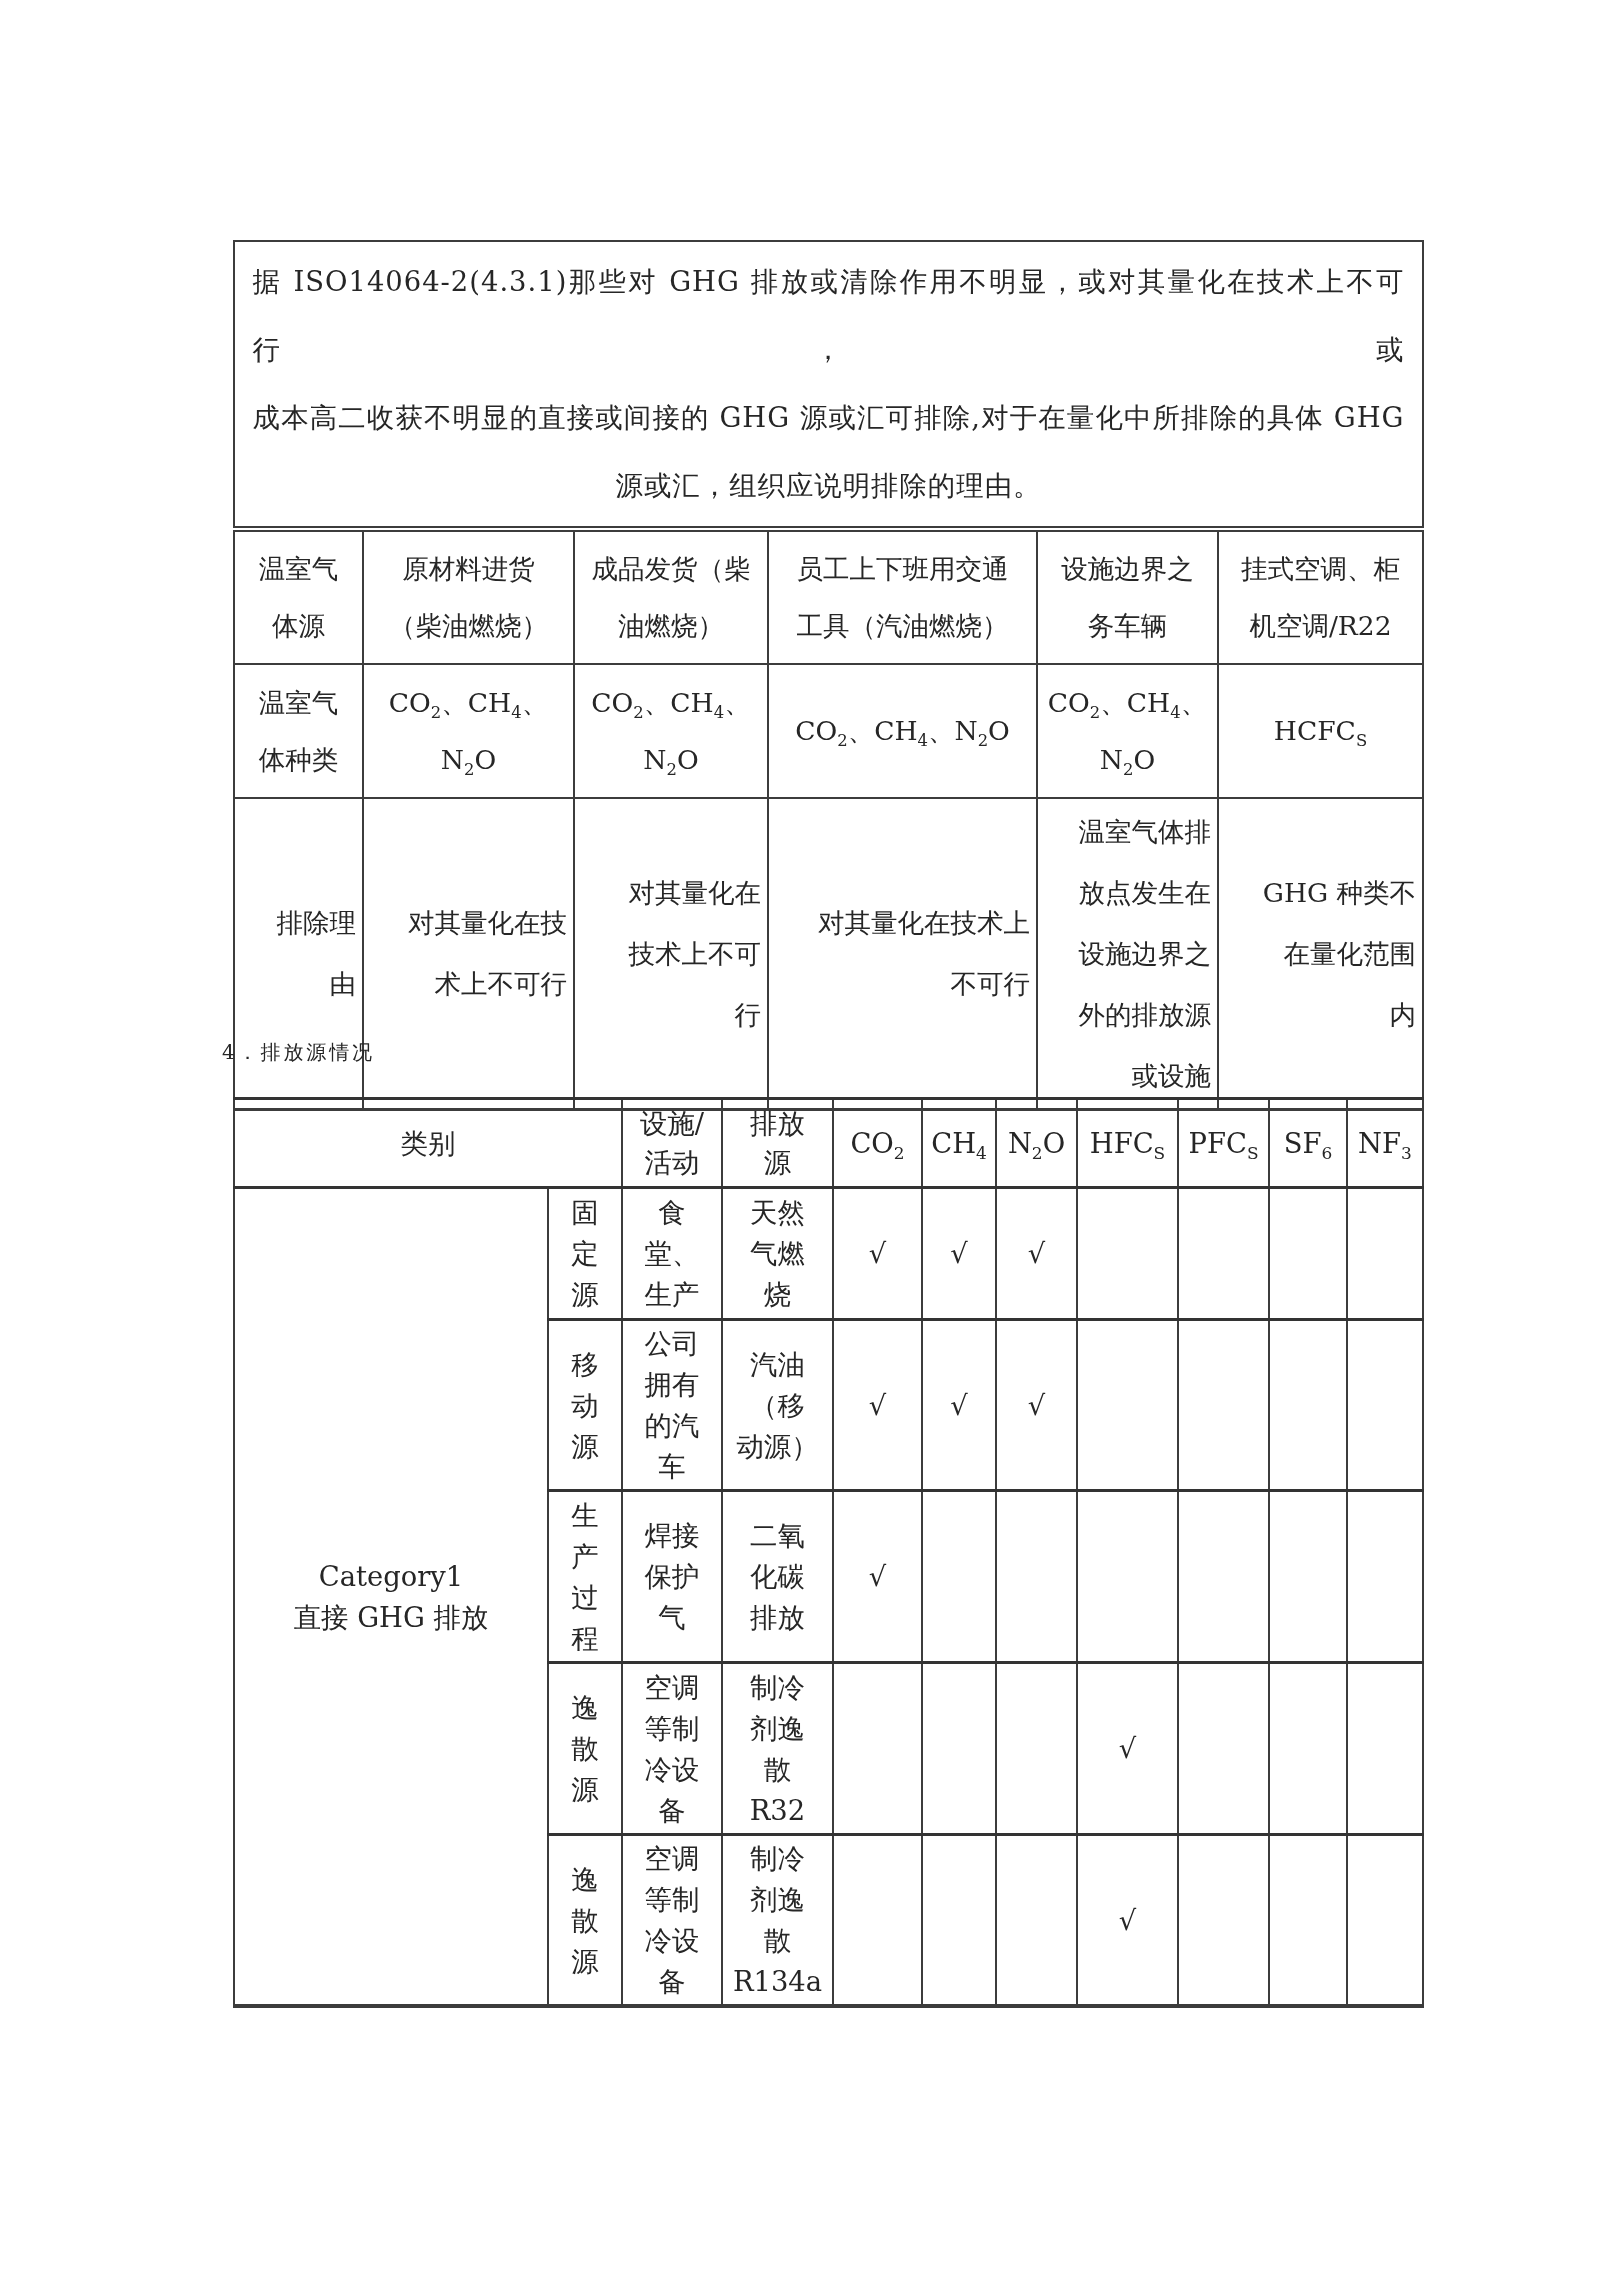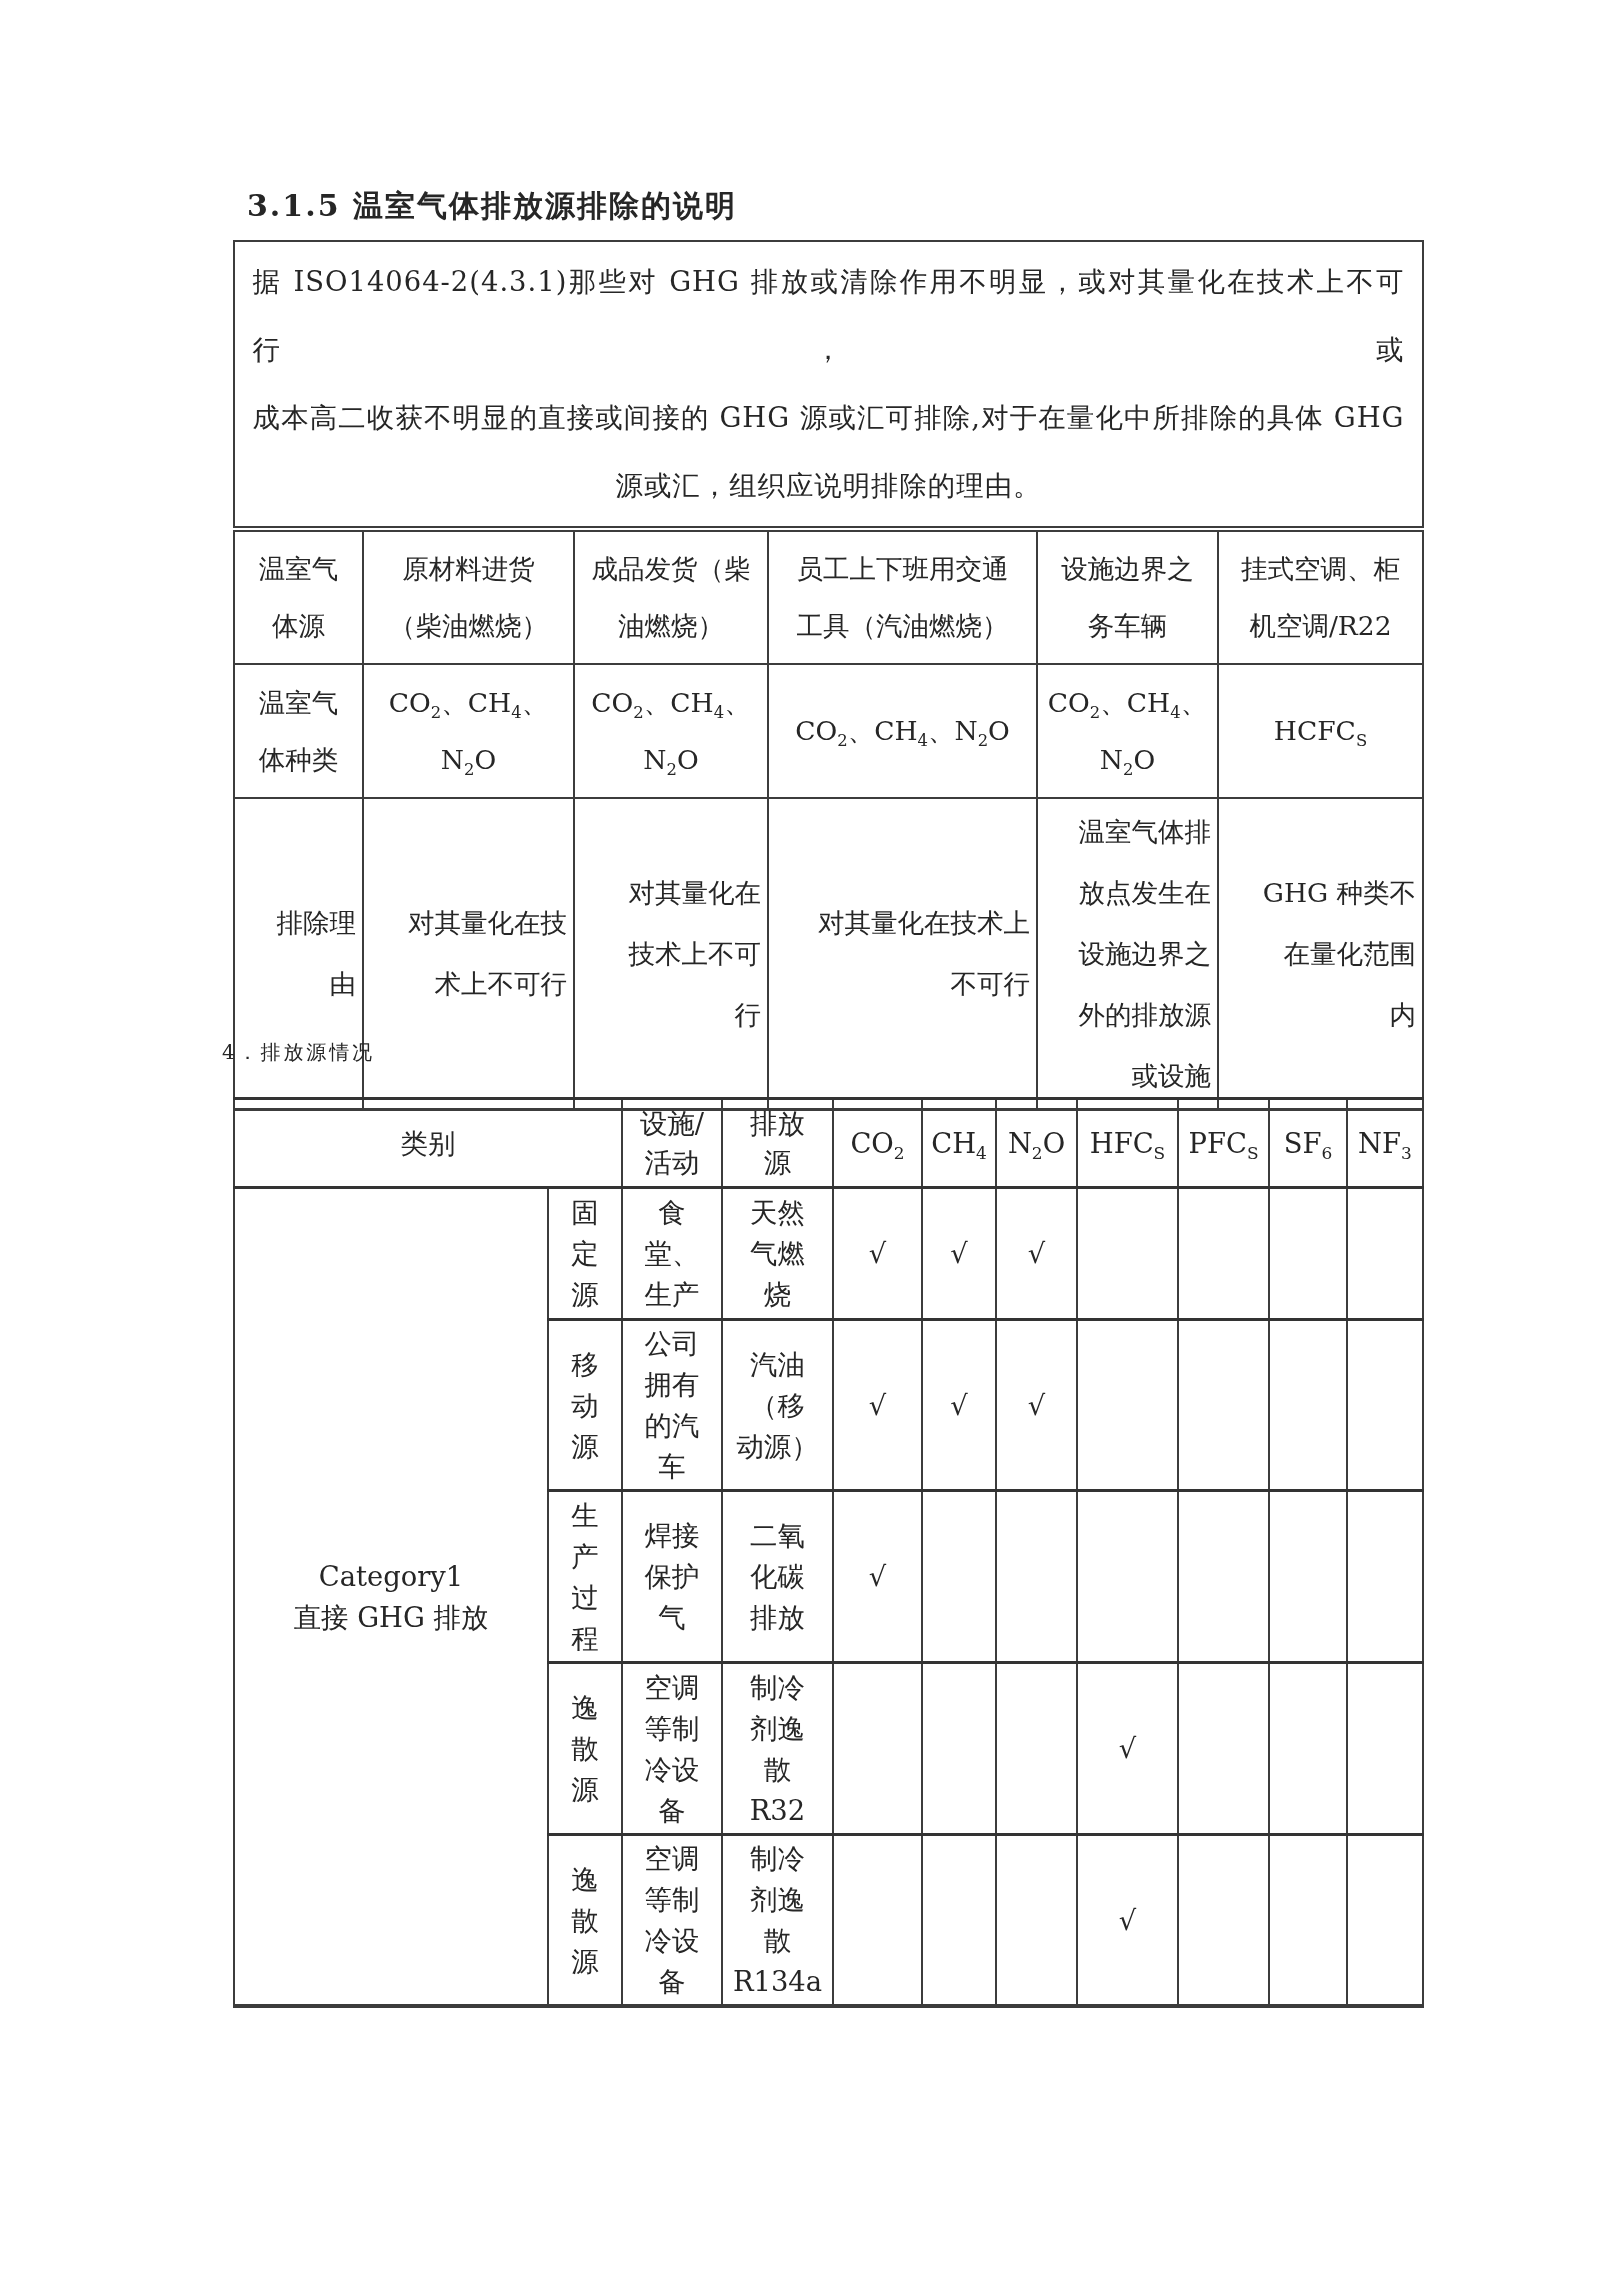--- a/index.html
+++ b/index.html
@@ -50,21 +50,20 @@
   .t2 tr{border-top:3.9px solid #333;}
   .ghead{font-size:28px;}
   .cat{font-size:27.4px;line-height:47px;}
   .chk{font-size:29px;}
 </style>
 </head>
 <body>
 
 <div class="page">
 
-  <div class="h1">3.1.5 温室气体排放源排除的说明</div>
 
   <table class="t1">
     <colgroup>
       <col style="width:129px">
         <col style="width:211px">
         <col style="width:194px">
       <col style="width:269px">
         <col style="width:181px">
         <col style="width:205px">
     </colgroup>

